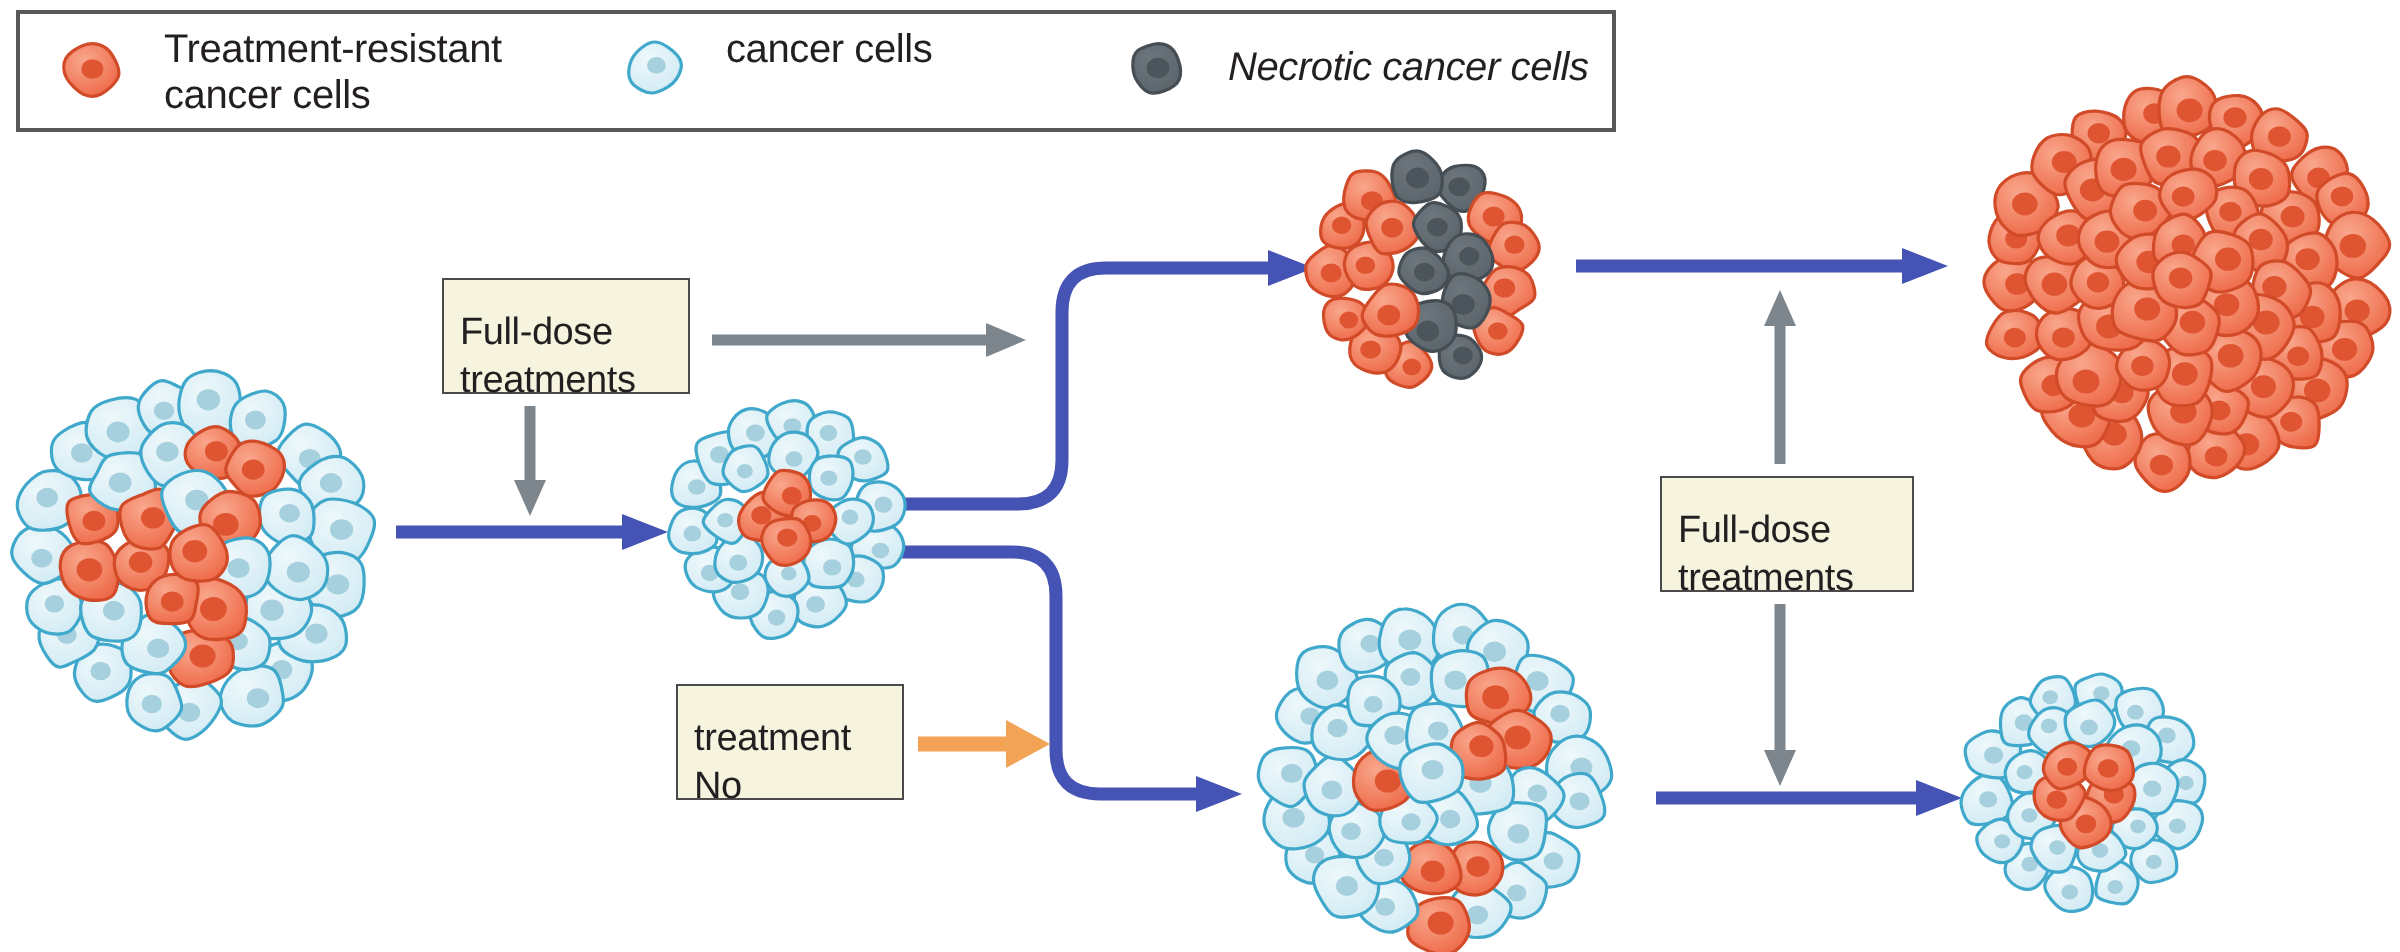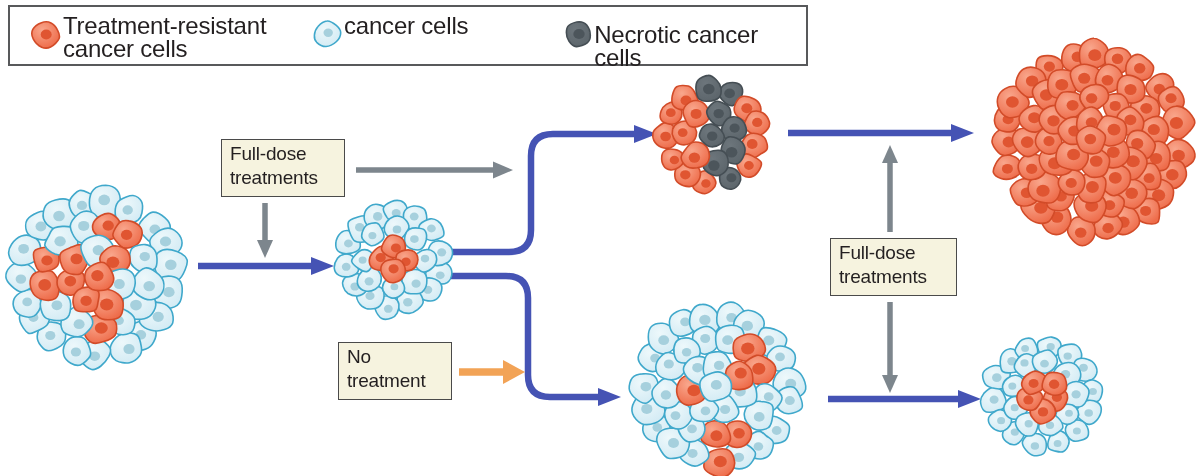--- a/index.html
+++ b/index.html
@@ -7,26 +7,26 @@
     position:relative;width:1200px;height:476px;overflow:hidden;background:#ffffff;
     font-family:"Liberation Sans","DejaVu Sans",sans-serif;color:var(--text,#231f20);
   }
   #fig{position:absolute;left:0;top:0;}
   .legend{
     position:absolute;left:8px;top:5px;width:800px;height:61px;
     border:2px solid var(--legend-border,#58595b);background:#ffffff;box-sizing:border-box;
   }
   .litem{position:absolute;top:0;height:61px;display:flex;align-items:flex-start;}
   .litem .cicon{margin-top:9px;}
-  .ltext{margin-left:1px;margin-top:7px;font-size:24px;line-height:23px;letter-spacing:-0.2px;}
-  .litem.single .ltext{margin-top:16px;}
+  .ltext{margin-left:20px;margin-top:7px;font-size:20px;line-height:23px;letter-spacing:-0.2px;}
+  .litem.single .ltext{margin-top:16px;font-style:italic;}
   .fbox{
     position:absolute;background:var(--box-bg,#f6f3df);
     border:1.6px solid var(--box-border,#4a4a4a);box-sizing:border-box;
-    padding:2px 8px;font-size:19px;line-height:24px;letter-spacing:-0.2px;
+    padding:15px 8px;font-size:19px;line-height:24px;letter-spacing:-0.2px;
   }
   .box1{left:221px;top:139px;width:124px;height:58px;}
   .box2{left:830px;top:238px;width:127px;height:58px;}
   .box3{left:338px;top:342px;width:114px;height:58px;}
 </style>
 </head>
 <body>
 
 <div class="stage">
 
@@ -560,17 +560,17 @@
 
   <div class="fbox box1">
     <div>Full-dose</div>
     <div>treatments</div>
   </div>
   <div class="fbox box2">
     <div>Full-dose</div>
     <div>treatments</div>
   </div>
   <div class="fbox box3">
+    <div>treatment</div>
     <div>No</div>
-    <div>treatment</div>
   </div>
 
 </div>
 
 </body></html>

